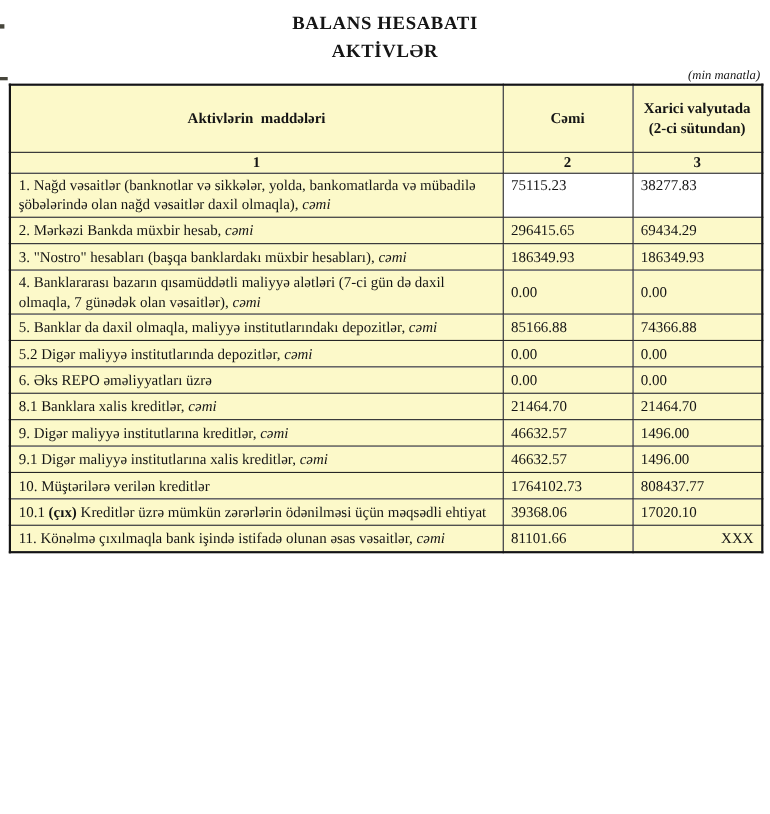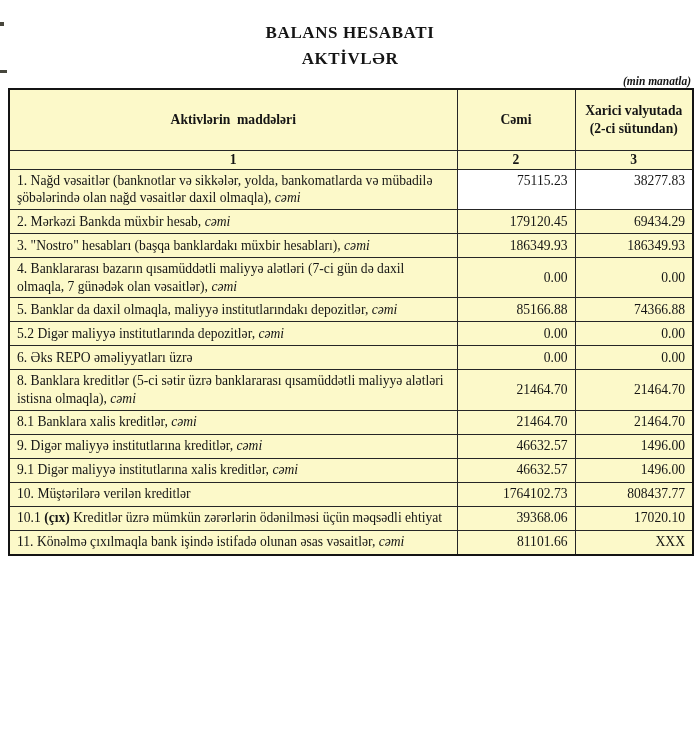--- a/index.html
+++ b/index.html
@@ -10,31 +10,31 @@
   body {
     width: 700px;
     height: 740px;
     position: relative;
     font-family: "Liberation Serif", serif;
     color: #151515;
     overflow: hidden;
   }
   .titles {
     text-align: center;
-    padding-top: 20px;
+    padding-top: 8px;
     font-weight: bold;
     font-size: 17px;
     line-height: 1.5;
     letter-spacing: 0.6px;
   }
   .unit-note {
     text-align: right;
     margin: 4px 9px 1px 0;
     font-style: italic;
-    font-weight: bold;
+    font-weight: normal;
     font-size: 11.5px;
   }
   table.assets {
     border-collapse: collapse;
     margin: 0 8px;
     width: 684px;
     table-layout: fixed;
     border: 2px solid #141414;
   }
   table.assets th,
@@ -56,21 +56,21 @@
   tr.subhead td {
     text-align: center;
     font-weight: bold;
     height: 16px;
     padding: 0 7px;
   }
   td.label {
     text-align: left;
   }
   td.val {
-    text-align: right;
+    text-align: left;
     padding-right: 9px;
   }
   td.val.white {
     background: var(--whitebg, #ffffff);
     vertical-align: top;
   }
   td.val.center {
     text-align: right;
     padding-right: 7px;
   }
@@ -120,21 +120,21 @@
       </tr>
     </thead>
     <tbody>
         <tr>
           <td class="label"><span>1. Nağd vəsaitlər (banknotlar və sikkələr, yolda, bankomatlarda və mübadilə şöbələrində olan nağd vəsaitlər daxil olmaqla), </span><span class="it">cəmi</span></td>
           <td class="val white">75115.23</td>
           <td class="val white">38277.83</td>
         </tr>
         <tr>
           <td class="label"><span>2. Mərkəzi Bankda müxbir hesab, </span><span class="it">cəmi</span></td>
-          <td class="val">179120.45</td>
+          <td class="val">296415.65</td>
           <td class="val">69434.29</td>
         </tr>
         <tr>
           <td class="label"><span>3. "Nostro" hesabları (başqa banklardakı müxbir hesabları), </span><span class="it">cəmi</span></td>
           <td class="val">186349.93</td>
           <td class="val">186349.93</td>
         </tr>
         <tr>
           <td class="label"><span>4. Banklararası bazarın qısamüddətli maliyyə alətləri (7-ci gün də daxil olmaqla, 7 günədək olan vəsaitlər), </span><span class="it">cəmi</span></td>
           <td class="val">0.00</td>
@@ -147,25 +147,20 @@
         </tr>
         <tr>
           <td class="label"><span>5.2 Digər maliyyə institutlarında depozitlər, </span><span class="it">cəmi</span></td>
           <td class="val">0.00</td>
           <td class="val">0.00</td>
         </tr>
         <tr>
           <td class="label"><span>6. Əks REPO əməliyyatları üzrə</span></td>
           <td class="val">0.00</td>
           <td class="val">0.00</td>
-        </tr>
-        <tr>
-          <td class="label"><span>8. Banklara kreditlər (5-ci sətir üzrə banklararası qısamüddətli maliyyə alətləri istisna olmaqla), </span><span class="it">cəmi</span></td>
-          <td class="val">21464.70</td>
-          <td class="val">21464.70</td>
         </tr>
         <tr>
           <td class="label"><span>8.1 Banklara xalis kreditlər, </span><span class="it">cəmi</span></td>
           <td class="val">21464.70</td>
           <td class="val">21464.70</td>
         </tr>
         <tr>
           <td class="label"><span>9. Digər maliyyə institutlarına kreditlər, </span><span class="it">cəmi</span></td>
           <td class="val">46632.57</td>
           <td class="val">1496.00</td>

